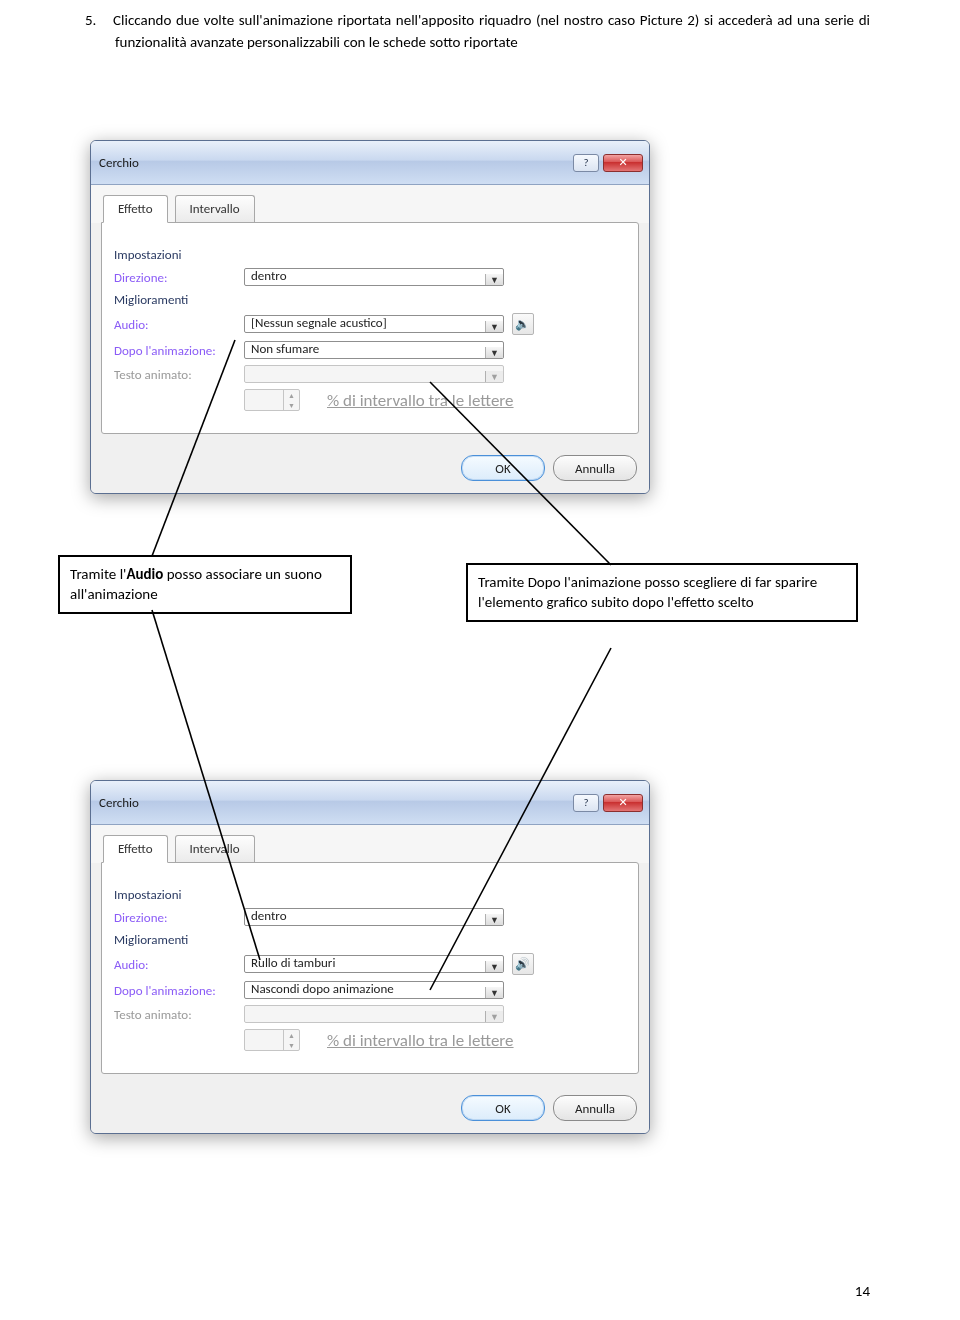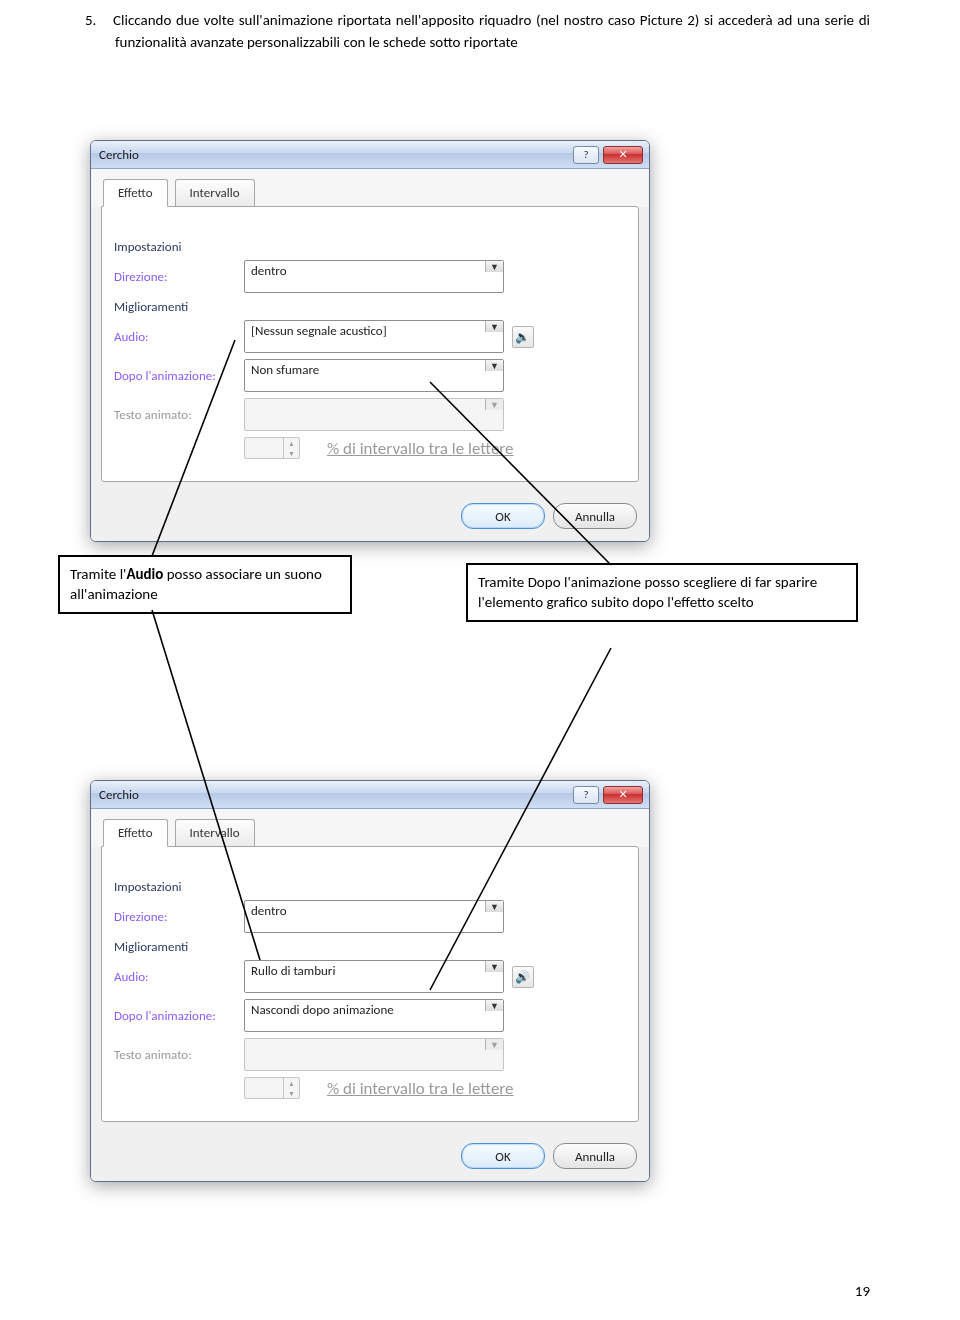--- a/index.html
+++ b/index.html
@@ -35,21 +35,21 @@
   .dialog {
     position: absolute;
     width: 560px;
     border: 1px solid #5b6f91;
     border-radius: 6px;
     box-shadow: 0 4px 18px rgba(0,0,0,0.35);
     background: #f0f0f0;
     overflow: hidden;
   }
   .titlebar {
-    height: 28px;
+    height: 44px;
     background: linear-gradient(#e9f0fa, #c9d8ef 45%, #b7c9e6 46%, #cfdef3);
     border-bottom: 1px solid #8fa3c2;
     display: flex;
     align-items: center;
     padding: 0 6px 0 8px;
     font-size: 13px;
     color: #1a1a1a;
   }
   .titlebar .title-text { flex: 1; }
   .winbtn {
@@ -89,21 +89,21 @@
     position: relative;
     z-index: 2;
     font-weight: normal;
     border-bottom: 1px solid #fff;
   }
   .panel {
     border: 1px solid #a8a8a8;
     margin: 0 10px 10px 10px;
     background: #fff;
     border-radius: 0 3px 3px 3px;
-    padding: 28px 12px 16px 12px;
+    padding: 20px 12px 16px 12px;
     font-size: 13px;
     position: relative;
     top: -1px;
   }
   .section-label {
     color: #2a3a62;
     font-size: 13px;
     margin: 4px 0 6px 0;
   }
   .row {
@@ -112,25 +112,25 @@
     margin: 6px 0;
   }
   .row label {
     width: 130px;
     color: #8b5cf6;
   }
   .row label.disabled { color: #9a9a9a; }
   .combo {
     flex: 1;
     display: flex;
-    align-items: flex-start;
+    align-items: flex-end;
     border: 1px solid #8f8f8f;
     border-radius: 2px;
     background: #fff;
-    height: 33px;
+    height: 18px;
     max-width: 260px;
   }
   .combo .val {
     flex: 1;
     padding: 2px 6px;
     font-size: 13px;
     color: #222;
     white-space: nowrap;
     overflow: hidden;
   }
@@ -351,13 +351,13 @@
   </div>
 </div>
 
 <svg class="svg-overlay">
   <line x1="152" y1="556" x2="235" y2="340" stroke="#000" stroke-width="1.6"></line>
   <line x1="611" y1="565" x2="430" y2="382" stroke="#000" stroke-width="1.6"></line>
   <line x1="152" y1="610" x2="260" y2="960" stroke="#000" stroke-width="1.6"></line>
   <line x1="611" y1="648" x2="430" y2="990" stroke="#000" stroke-width="1.6"></line>
 </svg>
 
-<div class="page-number">19</div>
+<div class="page-number">14</div>
 
 </body></html>

